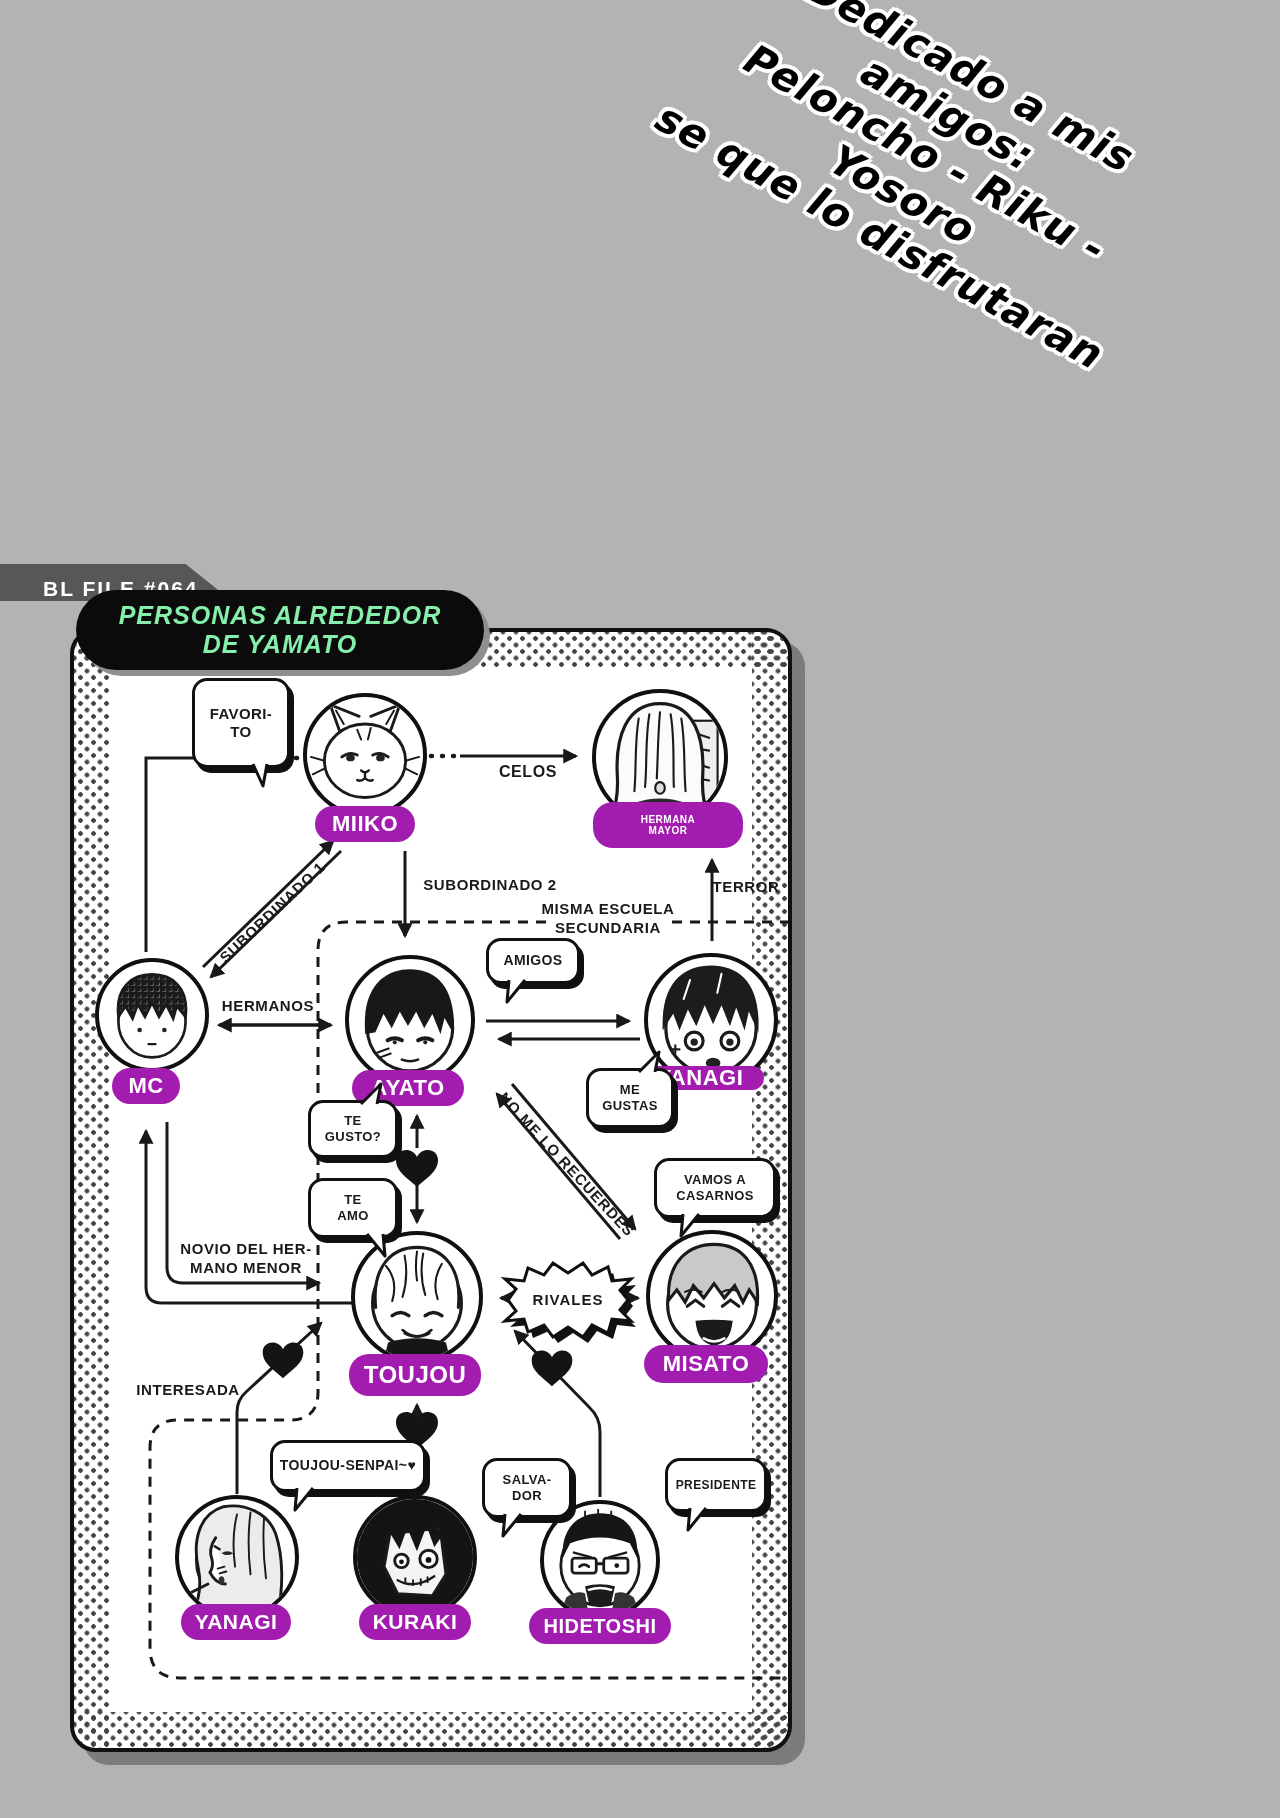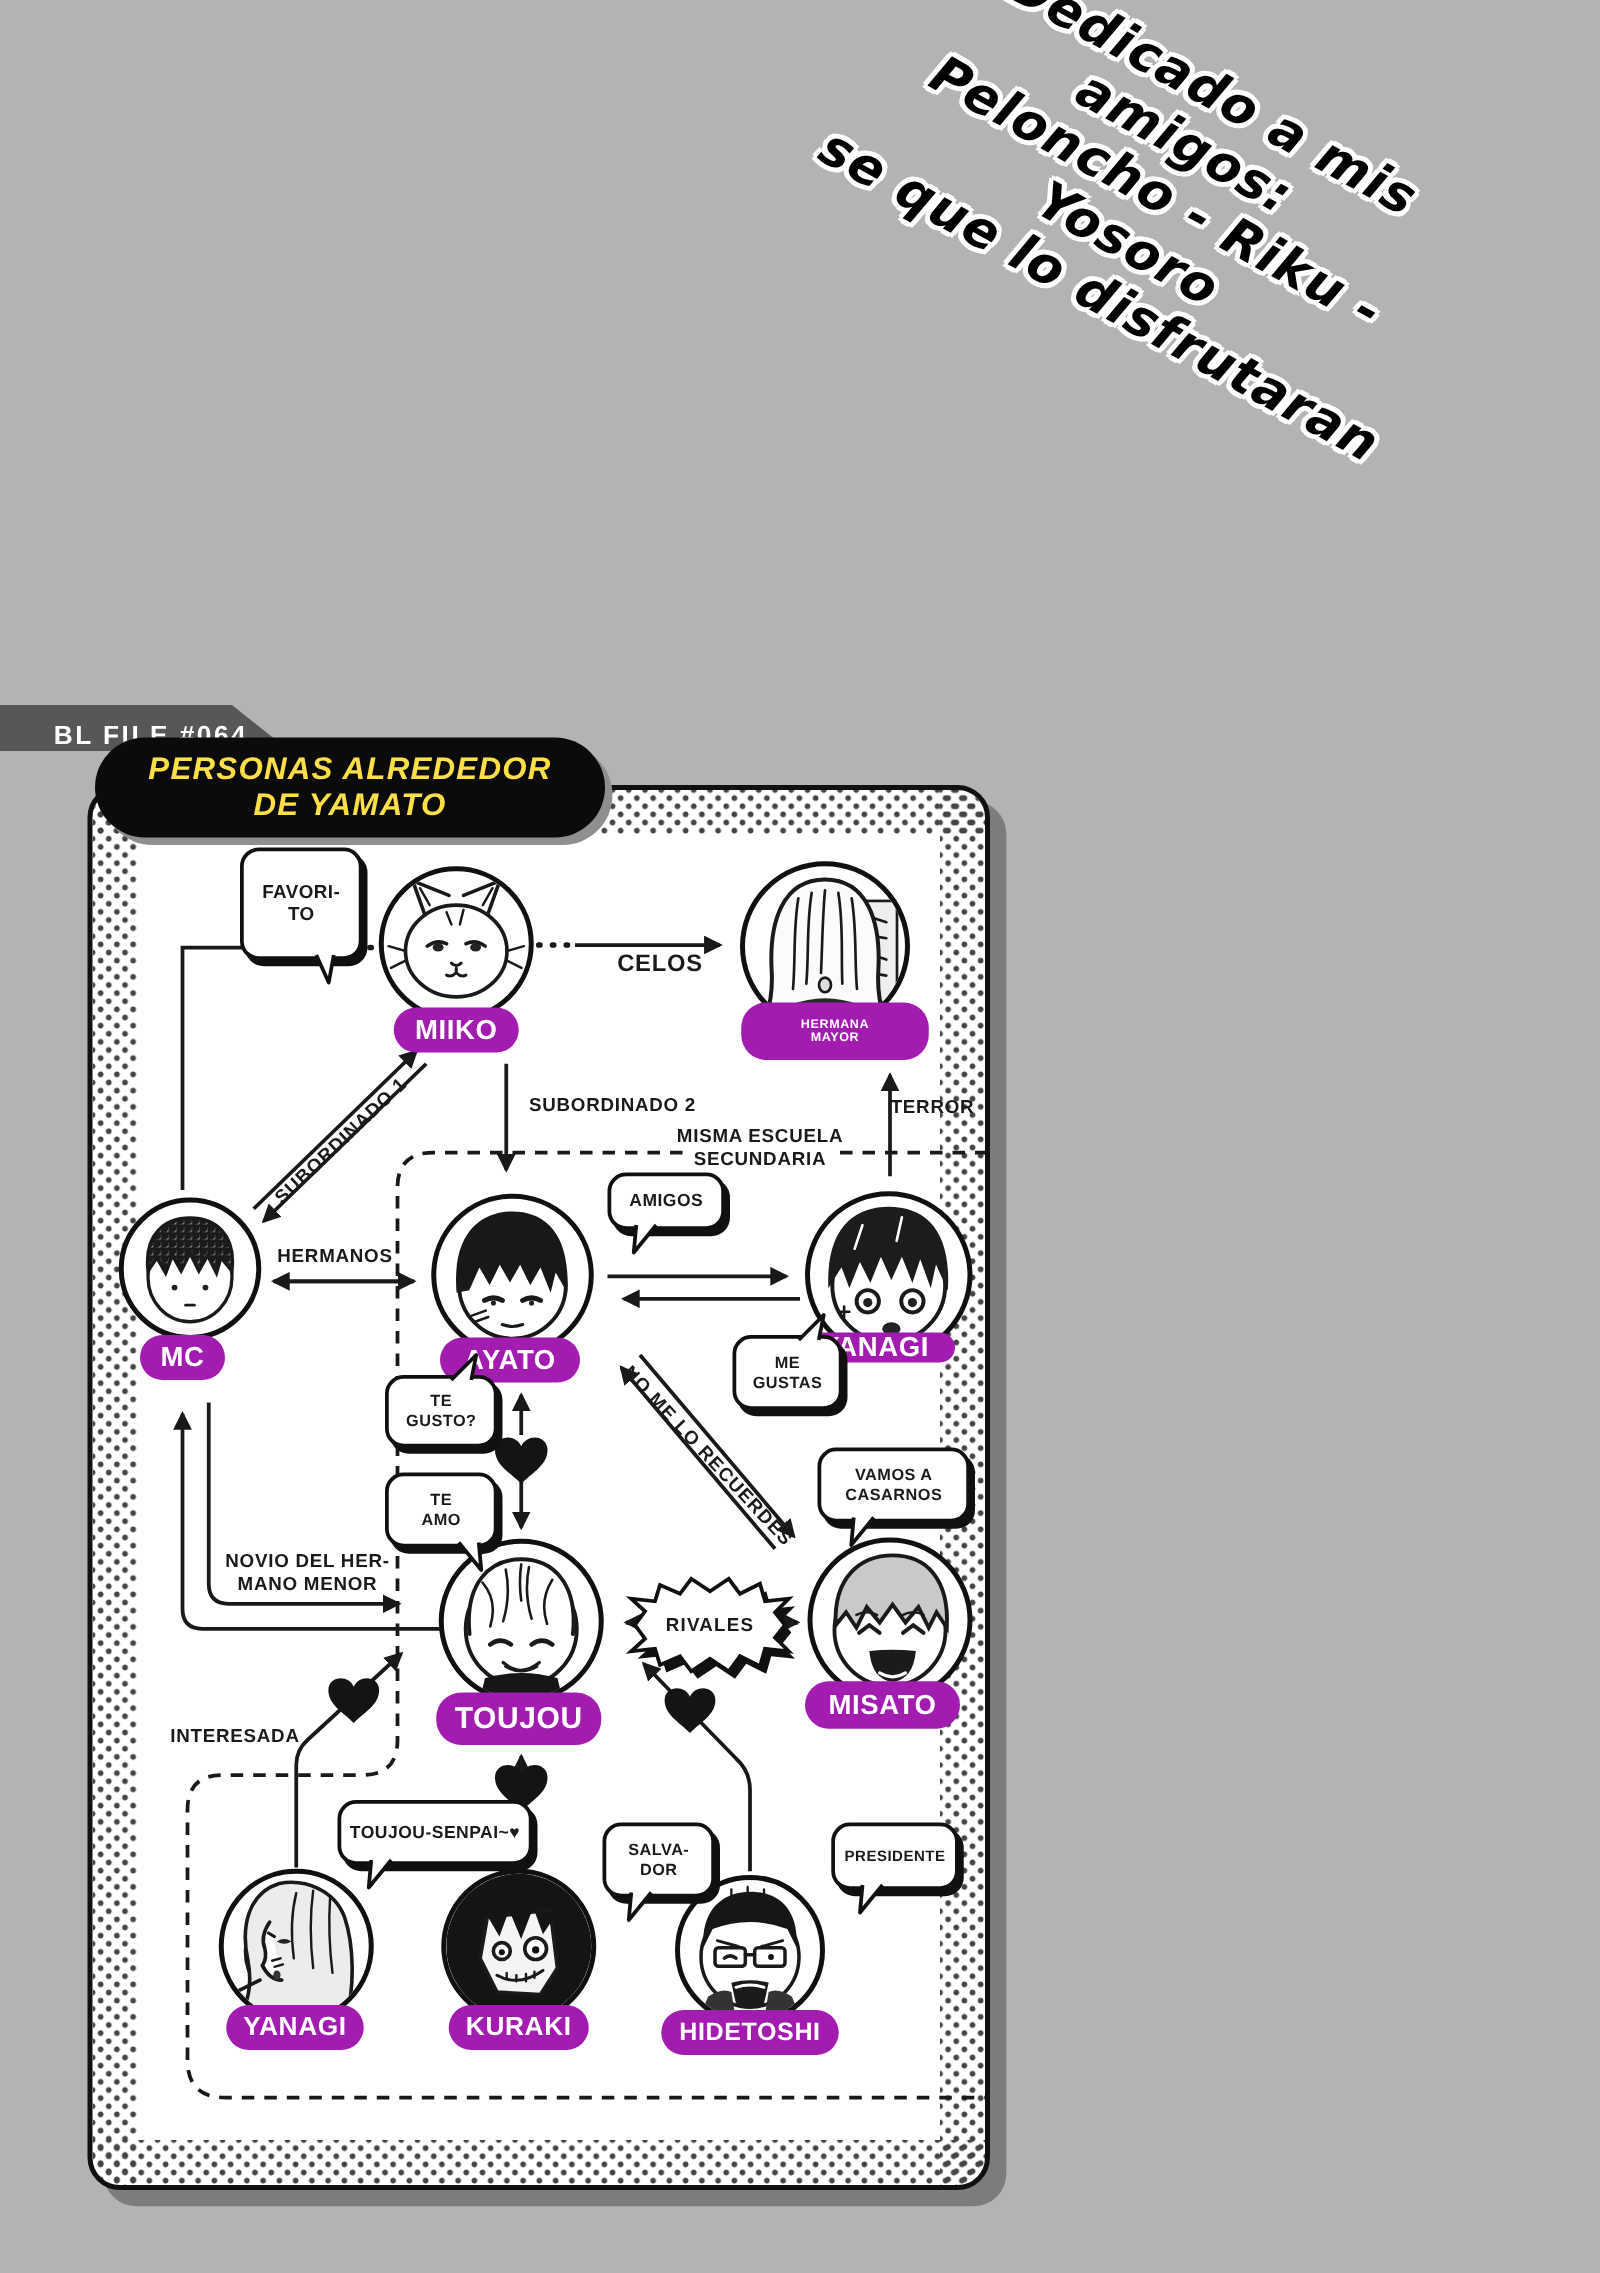--- a/index.html
+++ b/index.html
@@ -16,21 +16,21 @@
 
   
   .badge{position:absolute;left:0;top:564px;width:232px;height:37px;z-index:35;
     background:#575757;color:#fff;display:flex;align-items:flex-end;
     font-weight:700;font-size:21px;letter-spacing:2px;
     padding-left:43px;box-sizing:border-box;
     clip-path:polygon(0 0,80% 0,100% 100%,0 100%);}
 
   
   .title-pill{position:absolute;left:76px;top:590px;width:408px;height:80px;z-index:40;
-    background:#0b0b0b;border-radius:40px;color:#fde047;display:flex;flex-direction:column;
+    background:#0b0b0b;border-radius:40px;color:#86efac;display:flex;flex-direction:column;
     align-items:center;justify-content:center;font-style:italic;font-weight:700;
     font-size:25px;line-height:1.15;letter-spacing:1px;box-shadow:6px 6px 0 #8f8f8f;}
 
   
   .panel{position:absolute;left:70px;top:628px;width:722px;height:1124px;z-index:1;
     background:#fff;border:4px solid #101010;border-radius:26px;
     box-shadow:13px 13px 0 #7c7c7c;box-sizing:border-box;overflow:hidden;}
   .dots{position:absolute;
     background-image:radial-gradient(#454545 2px,transparent 2.6px),
                      radial-gradient(#454545 2px,transparent 2.6px);
@@ -313,21 +313,21 @@
       <path d="M44,88 Q60,84 76,88 L72,106 Q60,112 48,106 Z" fill="#1b1b1b" stroke="none"></path>
       <path d="M48,92 Q60,88 72,92" stroke="#fff" stroke-width="2.5"></path>
       <path d="M16,120 L24,100 Q36,92 44,96 L48,120 Z" fill="#333" stroke="none"></path>
       <path d="M104,120 L96,100 Q84,92 76,96 L72,120 Z" fill="#333" stroke="none"></path>
     </svg>
   </div>
   <div class="char-label" style="left:529px;top:1608px;width:142px;height:36px;font-size:20px">
     <span>HIDETOSHI</span>
   </div>
 
-  <div class="rel-label" style="left:528px;top:772px;font-size:19px">CELOS</div>
+  <div class="rel-label" style="left:528px;top:772px;font-size:16px">CELOS</div>
   <div class="rel-label" style="left:490px;top:885px">SUBORDINADO 2</div>
   <div class="rel-label" style="left:746px;top:887px">TERROR</div>
   <div class="rel-label" style="left:608px;top:919px">
     <div>MISMA ESCUELA</div>
     <div>SECUNDARIA</div>
   </div>
   <div class="rel-label" style="left:268px;top:1006px">HERMANOS</div>
   <div class="rel-label" style="left:246px;top:1259px">
     <div>NOVIO DEL HER-</div>
     <div>MANO MENOR</div>

